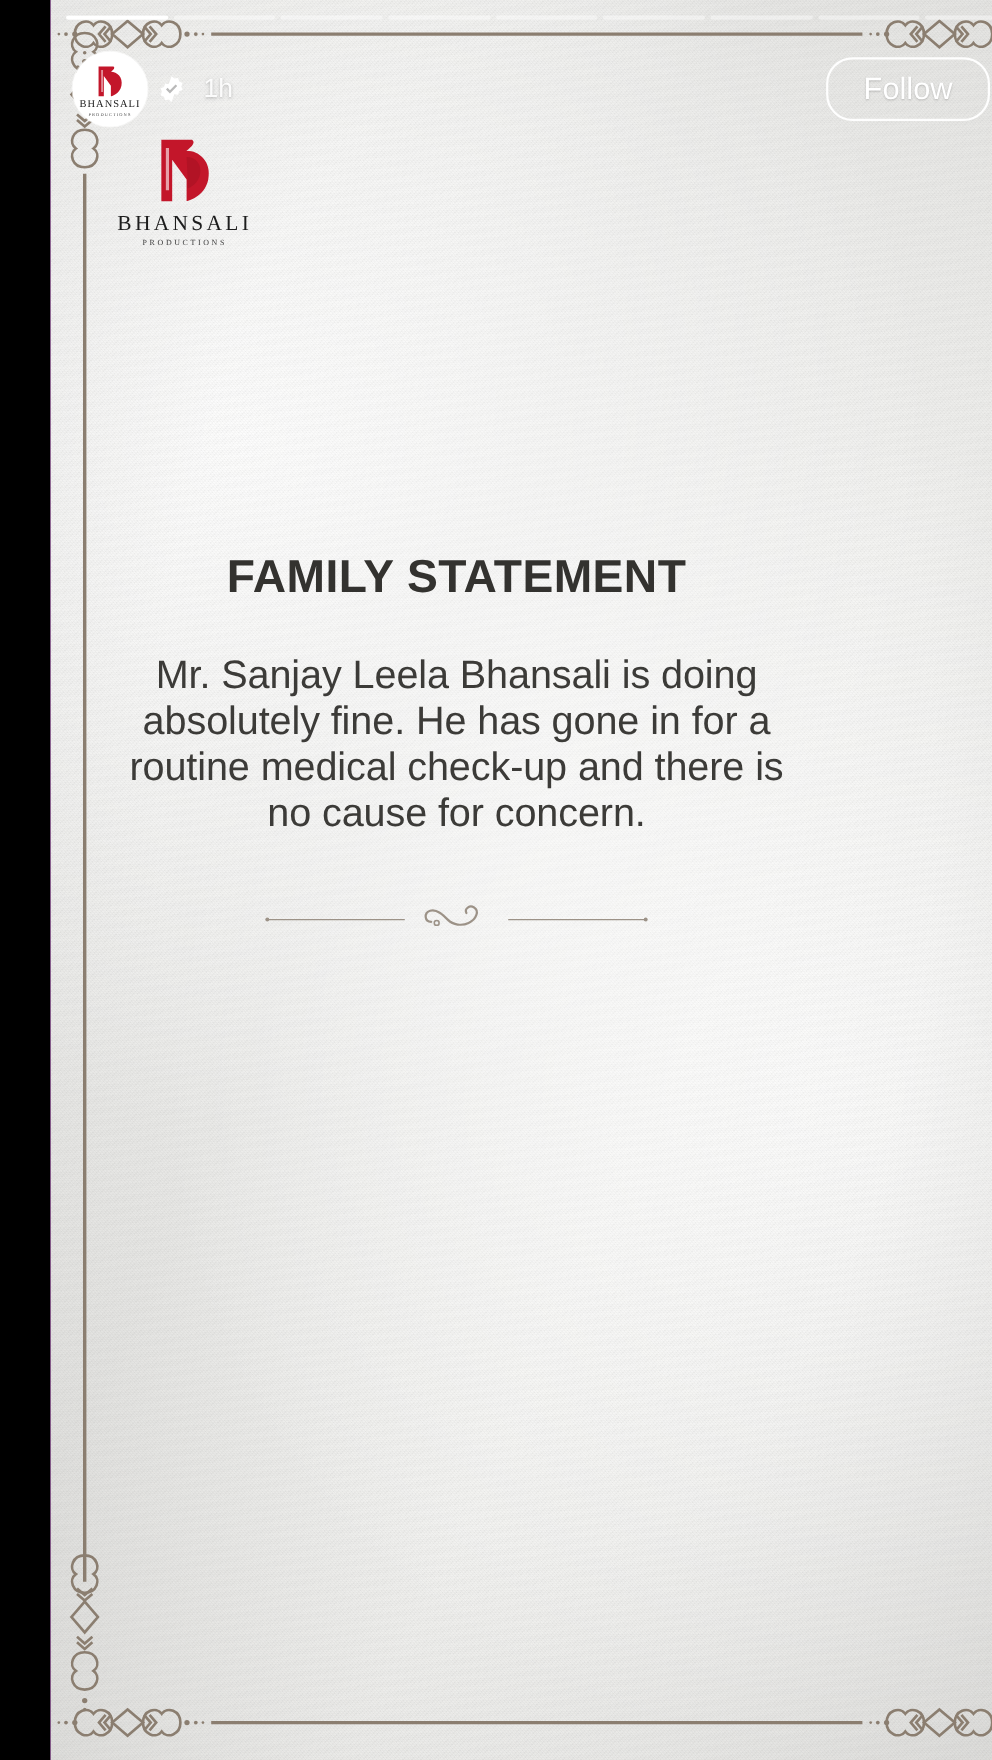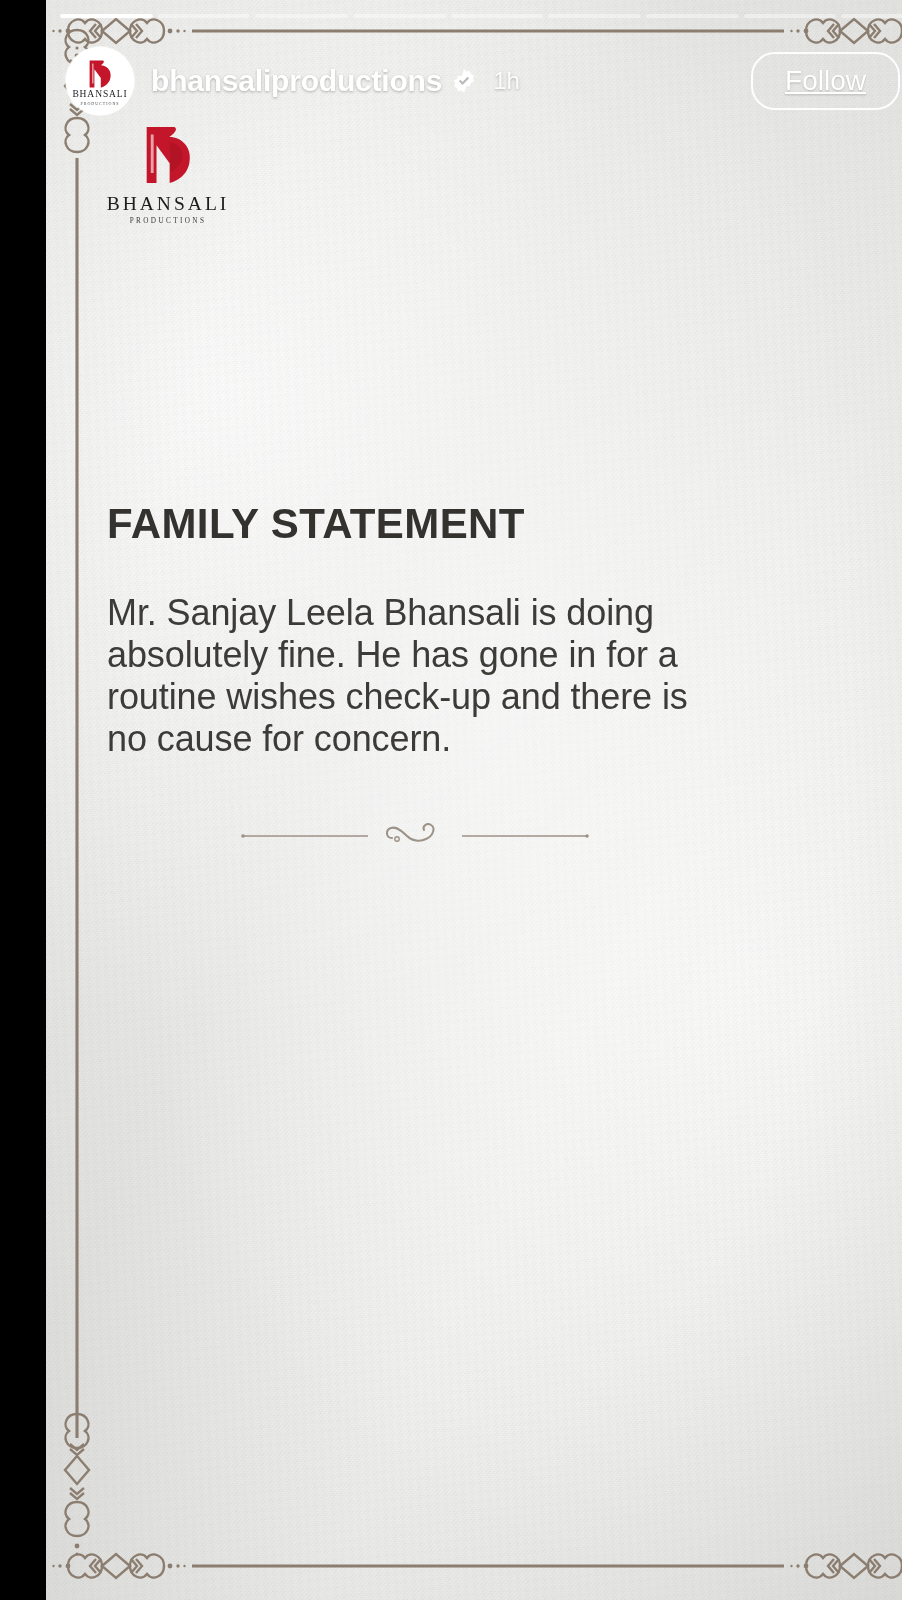--- a/index.html
+++ b/index.html
@@ -127,21 +127,20 @@
     border: 2px solid rgba(255,255,255,0.95);
     border-radius: 24px;
     color: #ffffff;
     font-size: 28px;
     font-weight: 500;
     padding: 13px 32px;
     background: transparent;
     line-height: 1;
     white-space: nowrap;
     text-shadow: 0 1px 2px rgba(0,0,0,0.2);
-    text-decoration: underline;
   }
   .kebab {
     width: 10px;
     flex: 0 0 10px;
     display: flex;
     flex-direction: column;
     gap: 7px;
     align-items: center;
     margin-right: 14px;
   }
@@ -181,21 +180,21 @@
     font-family: "Liberation Serif", serif;
     white-space: nowrap;
   }
 
   
   .statement {
     position: absolute;
     top: 500px;
     left: 0;
     width: 738px;
-    text-align: left;
+    text-align: center;
     z-index: 20;
     padding: 0 61px;
     box-sizing: border-box;
   }
   .statement-title {
     font-size: 42px;
     font-weight: bold;
     color: #33322f;
     letter-spacing: 0.4px;
     margin: 0 0 44px 0;
@@ -336,21 +335,20 @@
         <rect width="68" height="68" fill="#ffffff"></rect>
         <g transform="translate(34,27) scale(0.40)">
           <path d="M -26 -34 L -26 34 L -14 34 L -14 -12 L 2 10 L 2 34 C 2 34, 22 30, 26 10 C 30 -10, 16 -22, 2 -22 C 2 -22, 14 -30, 8 -34 Z" fill="#c3162a"></path>
           <path d="M -20 -26 L -20 24 L -16 24 L -16 -26 Z" fill="#ffffff" opacity="0.55"></path>
         </g>
         <text x="34" y="50" text-anchor="middle" font-family="Liberation Serif, serif" font-size="9.5" letter-spacing="0.9" fill="#1d1d1d">BHANSALI</text>
         <text x="34" y="58" text-anchor="middle" font-family="Liberation Serif, serif" font-size="4" letter-spacing="1.0" fill="#4a4a4a">PRODUCTIONS</text>
       </svg>
     </div>
 
-    <span class="username">bhansaliproductions</span>
 
     <svg class="verified-badge" viewBox="0 0 24 24">
       <path fill="#ffffff" d="M12 1.2l2.35 2.0 3.05-.5.98 2.95 2.85 1.2-1.1 2.9 1.1 2.9-2.85 1.2-.98 2.95-3.05-.5L12 22.8l-2.35-2.0-3.05.5-.98-2.95-2.85-1.2 1.1-2.9-1.1-2.9 2.85-1.2.98-2.95 3.05.5z"></path>
       <path fill="#b9b9b9" d="M10.6 15.6L7.3 12.3l1.35-1.35 1.95 1.95 4.75-4.75 1.35 1.35z"></path>
     </svg>
 
     <span class="timestamp">1h</span>
 
     <button class="follow-btn">Follow</button>
 
@@ -368,21 +366,21 @@
         <path d="M -21 -25 L -21 22 L -17.5 22 L -17.5 -25 Z" fill="#ffffff" opacity="0.6"></path>
         <path d="M 2 -15 C 12 -15, 19 -7, 17 4 C 15 14, 7 19, 3 20 L 3 6 Z" fill="#9e0f20" opacity="0.45"></path>
       </g>
     </svg>
     <div class="brand-name">BHANSALI</div>
     <div class="brand-sub">PRODUCTIONS</div>
   </div>
 
   <div class="statement">
     <h1 class="statement-title">FAMILY STATEMENT</h1>
-    <p class="statement-para">Mr. Sanjay Leela Bhansali is doing absolutely fine. He has gone in for a routine wishes check-up and there is no cause for concern.</p>
+    <p class="statement-para">Mr. Sanjay Leela Bhansali is doing absolutely fine. He has gone in for a routine medical check-up and there is no cause for concern.</p>
 
     <svg class="flourish" viewBox="0 0 350 34">
       <line x1="4" y1="24" x2="128" y2="24" stroke="#9c9287" stroke-width="1.3"></line>
       <circle cx="3" cy="24" r="1.8" fill="#9c9287"></circle>
       <line x1="222" y1="24" x2="346" y2="24" stroke="#9c9287" stroke-width="1.3"></line>
       <circle cx="347" cy="24" r="1.8" fill="#9c9287"></circle>
       <path d="M 152 26 C 146 26, 145 18, 151 16 C 157 14, 163 20, 167 24 C 172 29, 180 30, 186 27 C 193 24, 196 16, 191 13 C 187 10.5, 182 14, 184 18" stroke="#9c9287" stroke-width="2.0" fill="none" stroke-linecap="round"></path>
       <circle cx="157" cy="27" r="2.2" stroke="#9c9287" stroke-width="1.4" fill="none"></circle>
     </svg>
   </div>

